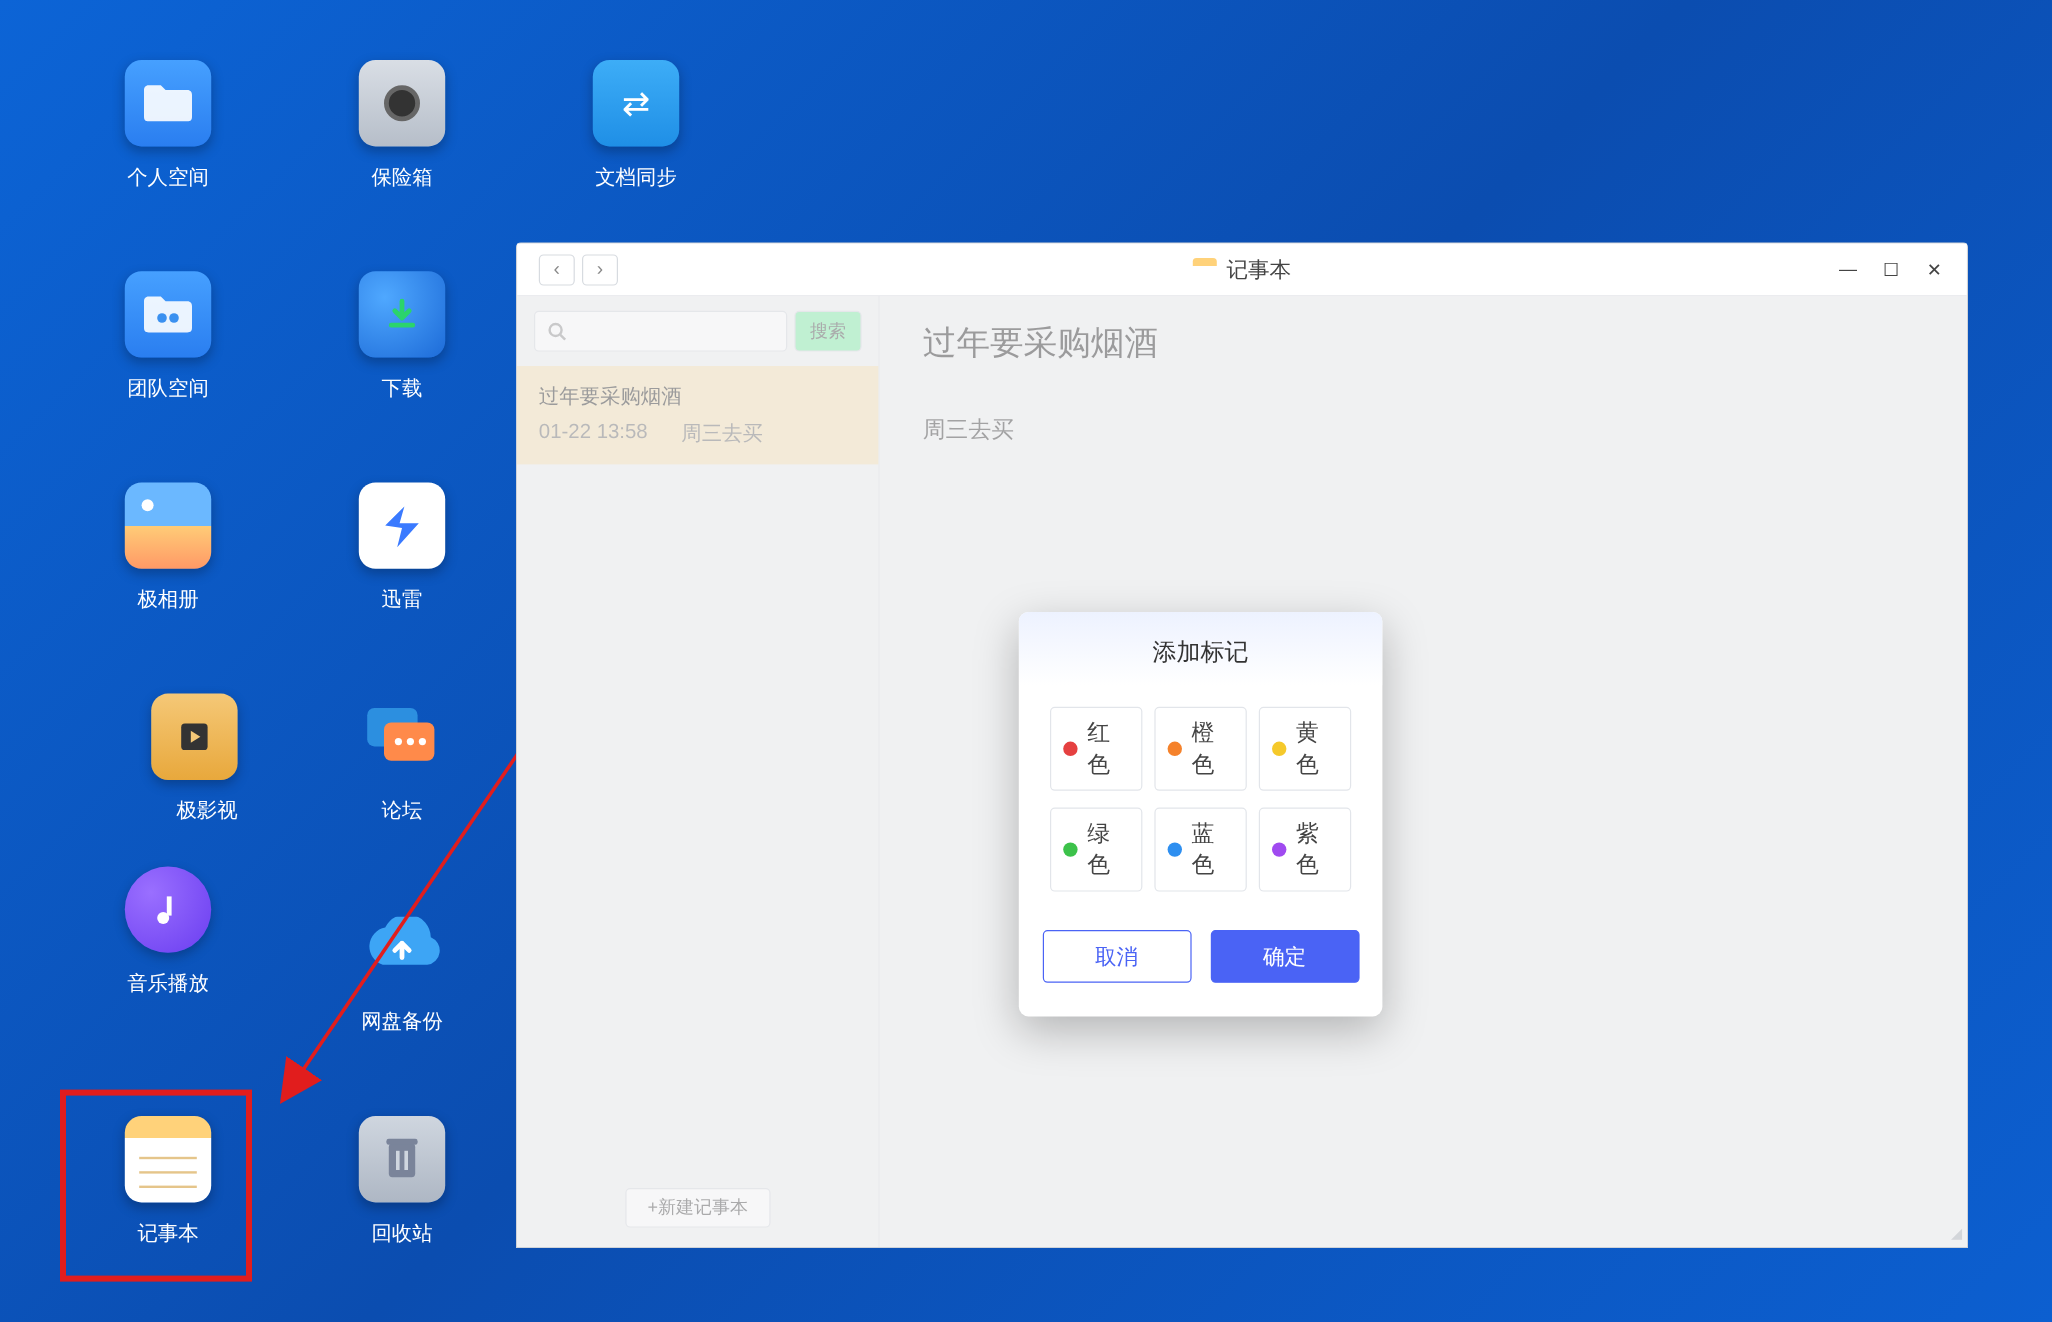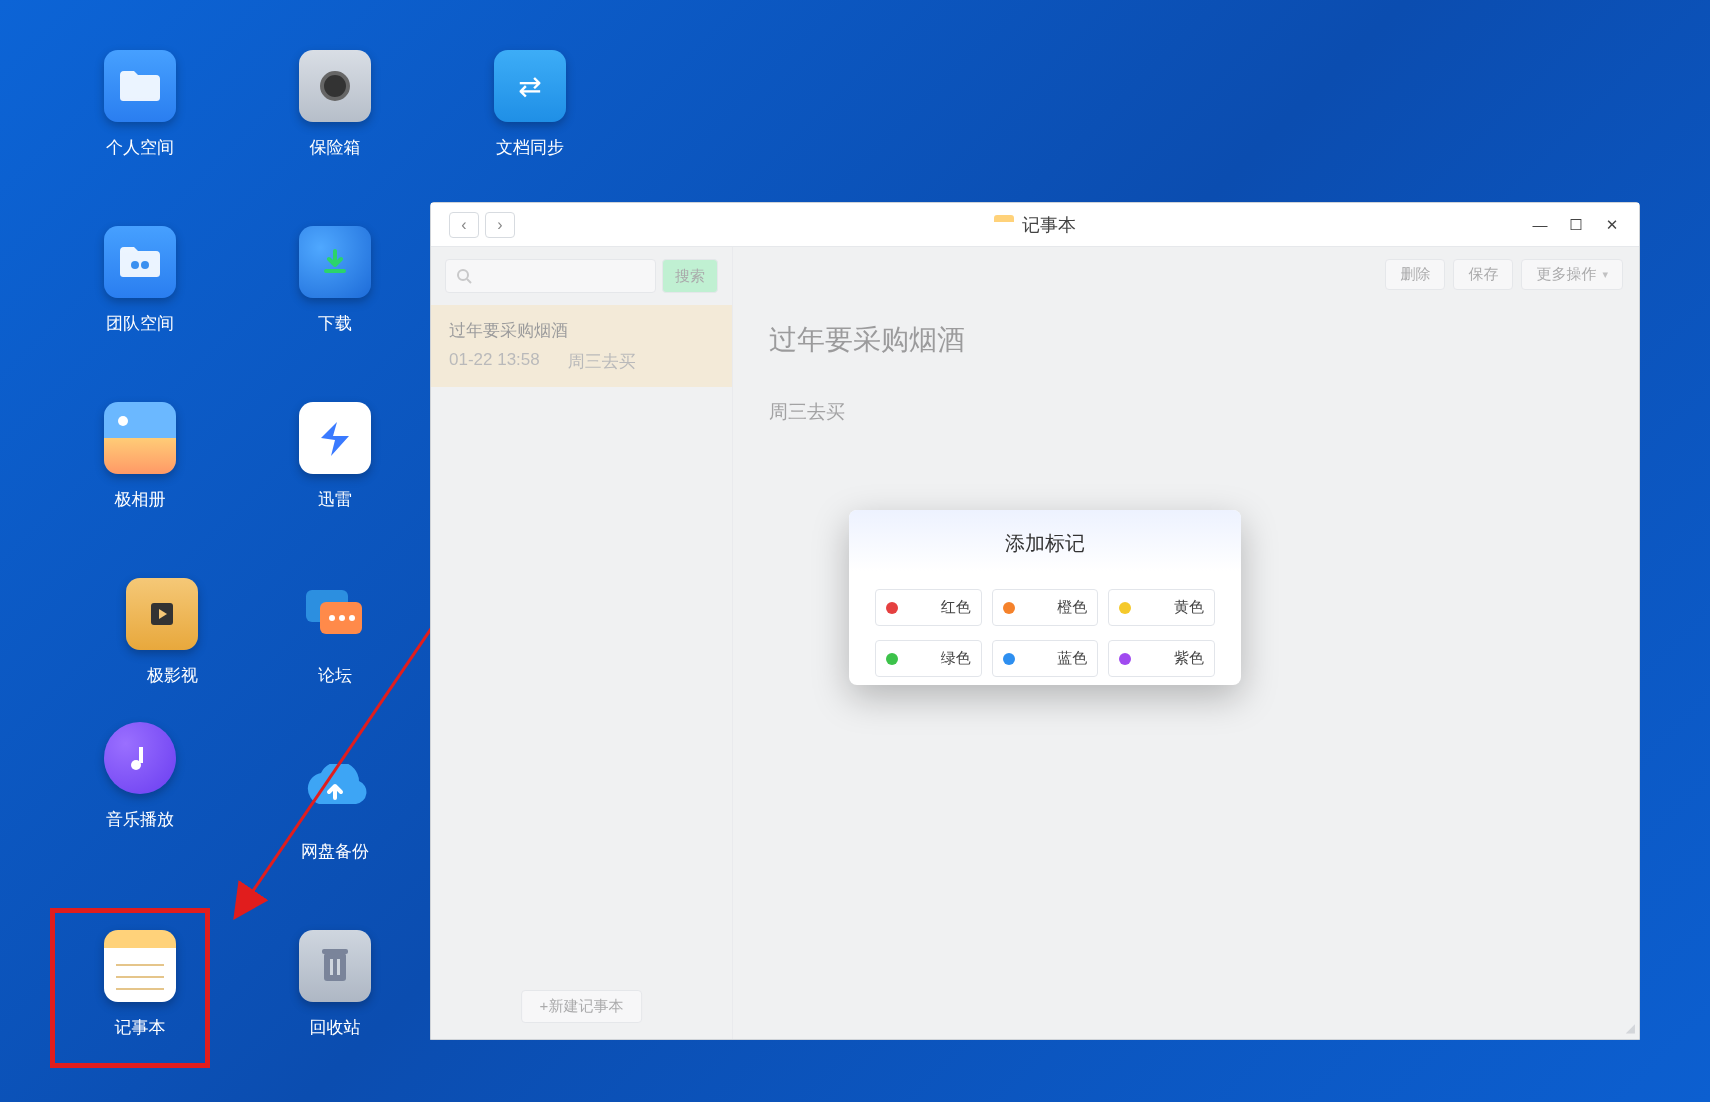--- a/index.html
+++ b/index.html
@@ -170,21 +170,21 @@
   .note-body { padding: 20px 36px; }
   .note-body h1 { font-size: 28px; color:#333; font-weight:400; margin-bottom: 40px; }
   .note-body p { font-size: 19px; color:#444; }
 
   .resize-handle { position:absolute; right:4px; bottom:4px; color:#b0b5bc; font-size:12px; }
 
   
   .modal {
     position: absolute;
     left: 849px; top: 510px;
-    width: 392px;
+    width: 303px;
     background: #fff;
     border-radius: 8px;
     box-shadow: 0 12px 36px rgba(0,0,0,.25);
     z-index: 20;
     overflow: hidden;
   }
   .modal-head {
     background: linear-gradient(180deg, #edf2ff 0%, #ffffff 100%);
     text-align:center;
     padding: 20px 0 14px;
@@ -194,23 +194,23 @@
     display:grid;
     grid-template-columns: 1fr 1fr 1fr;
     gap: 14px 10px;
     padding: 18px 26px 8px;
   }
   .tag-opt {
     border: 1px solid #e2e5ea;
     border-radius: 4px;
     padding: 8px 10px;
     display:flex; align-items:center; gap:8px;
-    font-size: 15px; color:#444;
-    cursor:pointer;
-    justify-content: space-between;
+    font-size: 19px; color:#444;
+    cursor:pointer;
+    justify-content: flex-start;
   }
   .tag-dot { width:12px; height:12px; border-radius:50%; flex-shrink:0; }
   .modal-foot {
     display:flex; justify-content:center; gap:16px;
     padding: 24px 0 28px;
   }
   .m-btn {
     width: 124px; height: 44px;
     border-radius: 4px;
     font-size: 18px;
@@ -387,32 +387,20 @@
         <div class="note-title">过年要采购烟酒</div>
         <div class="note-meta">
           <span>01-22 13:58</span>
           <span>周三去买</span>
         </div>
       </div>
       <div class="add-note-btn"><span>+新建记事本</span></div>
     </div>
 
     <div class="right-panel">
-      <div class="action-bar">
-        <div class="a-btn">
-            <span>删除</span>
-          </div>
-        <div class="a-btn">
-            <span>保存</span>
-          </div>
-        <div class="a-btn">
-          <span>更多操作</span>
-          <span style="font-size:11px;color:#888;">▾</span>
-        </div>
-      </div>
       <div class="note-body">
         <h1>过年要采购烟酒</h1>
         <p>周三去买</p>
       </div>
     </div>
   </div>
   <div class="resize-handle">◢</div>
 </div>
 
 <div class="modal">
@@ -436,13 +424,21 @@
     </div>
     <div class="tag-opt">
       <span class="tag-dot" style="background:#2e8ff0"></span>
       <span>蓝色</span>
     </div>
     <div class="tag-opt">
       <span class="tag-dot" style="background:#a04af0"></span>
       <span>紫色</span>
     </div>
   </div>
+  <div class="modal-foot">
+    <div class="m-btn m-cancel">
+        <span>取消</span>
+      </div>
+    <div class="m-btn m-ok">
+        <span>确定</span>
+      </div>
+  </div>
 </div>
 
 </body></html>

